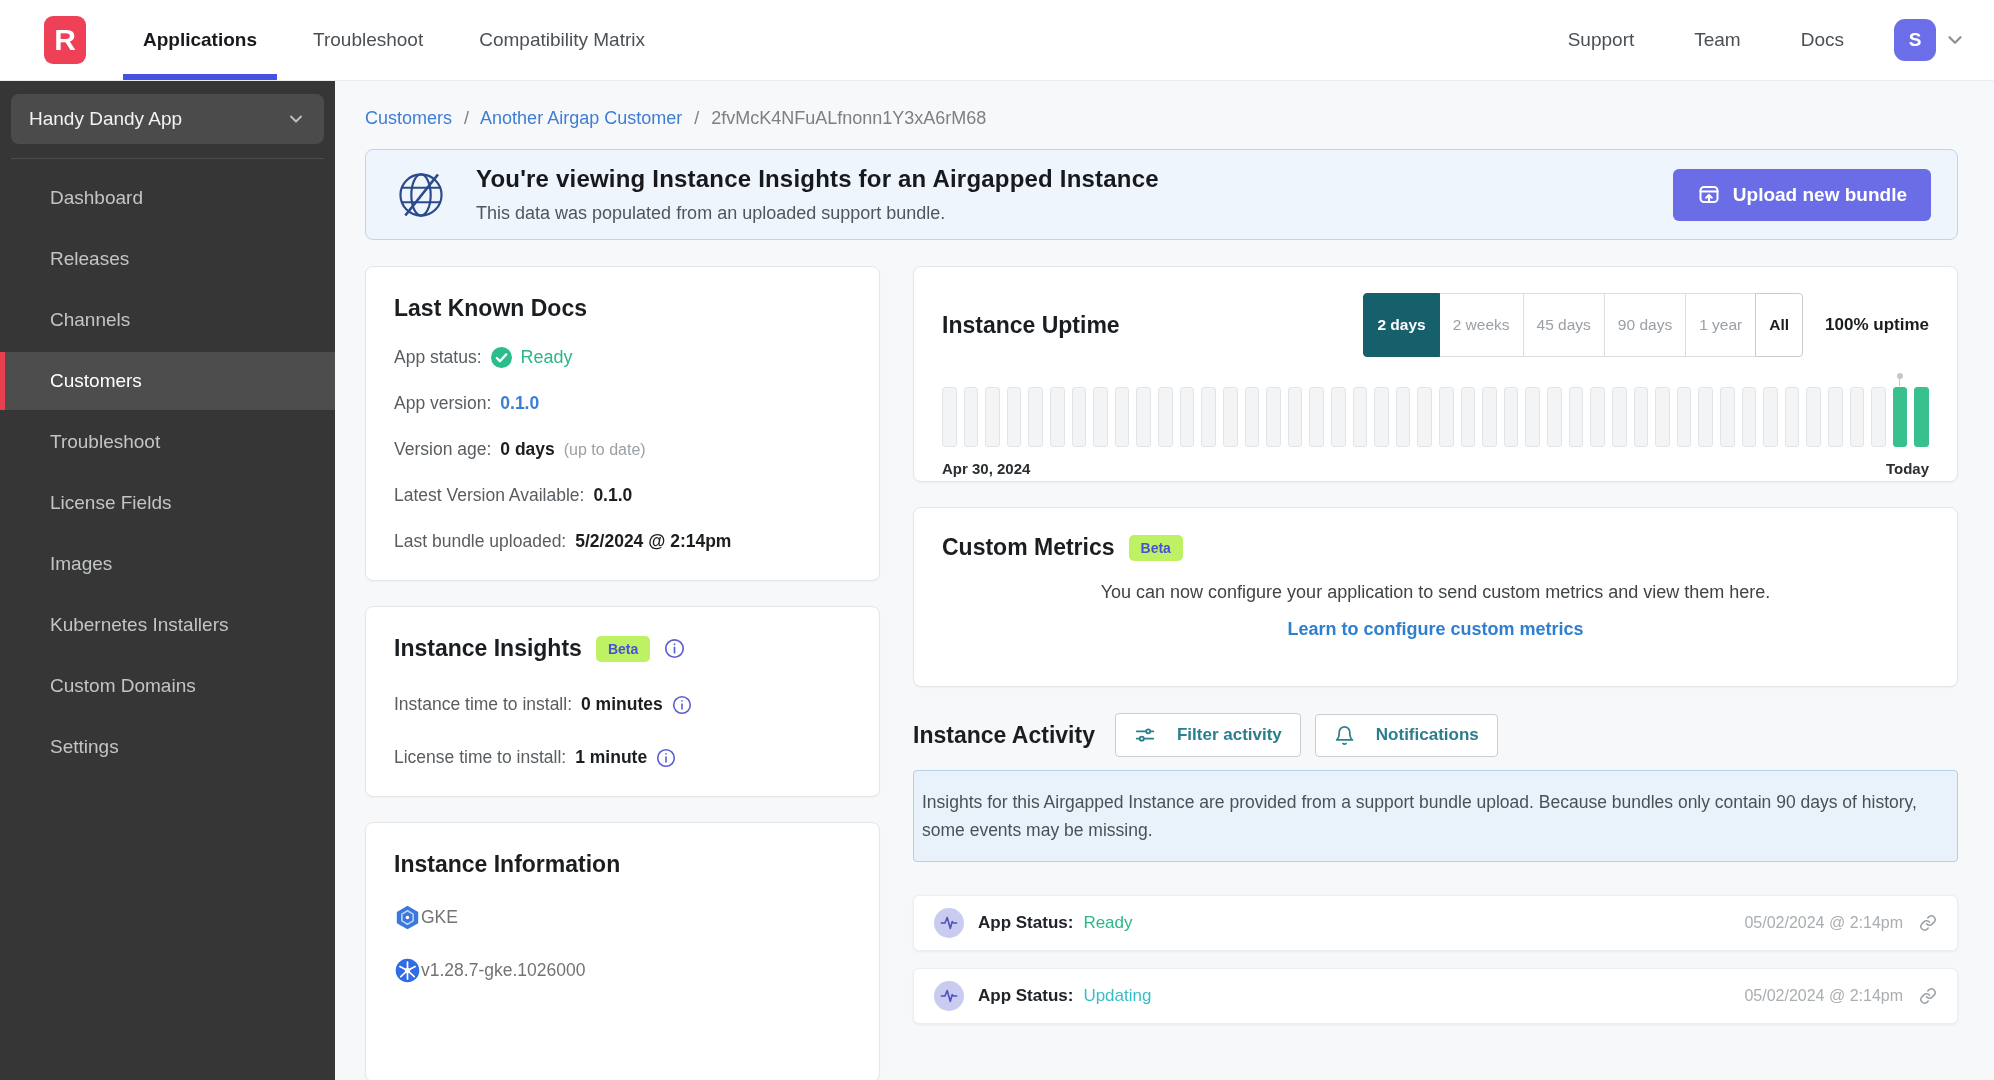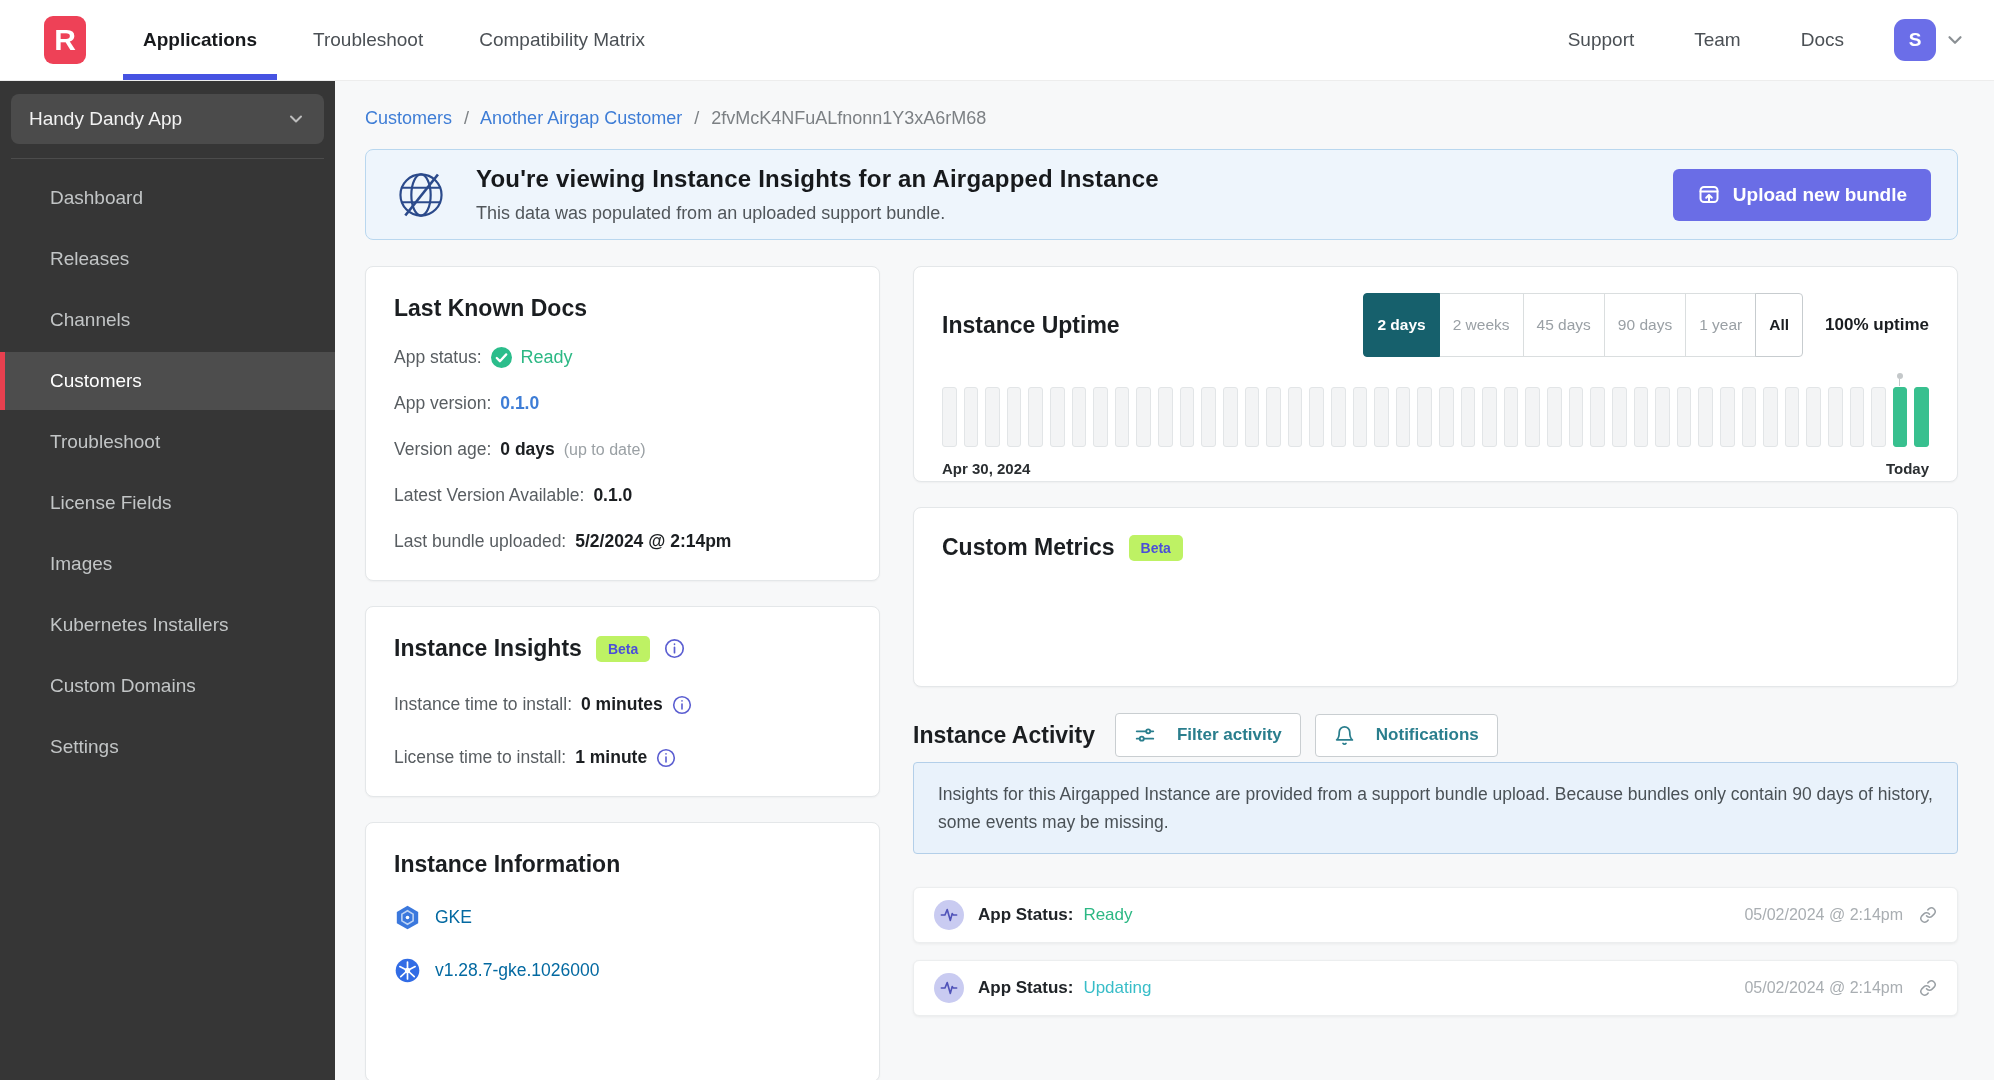--- a/index.html
+++ b/index.html
@@ -65,21 +65,21 @@
         padding:5px 12px;border-radius:5px;}
 
   .kv-row{display:flex;align-items:center;gap:9px;font-size:17.5px;color:#585d61;margin-top:25px;}
   .kv-bold{color:#1b1e21;font-weight:700;}
   .kv-green{color:#2cb884;font-weight:400;font-size:18px;}
   .kv-blue{color:#3e7dd6;font-weight:600;}
   .kv-note{color:#9aa0a4;font-size:16px;}
 
   .info-icon{display:flex;cursor:pointer;}
 
-  .inst-row{display:flex;align-items:center;gap:14px;font-size:17.5px;color:#0369a1;margin-top:26px;}
+  .inst-row{display:flex;align-items:center;font-size:17.5px;color:#737373;margin-top:26px;}
 
   
   .uptime-card{height:216px;padding:26px 28px;}
   .uptime-head{display:flex;align-items:center;}
   .uptime-head .card-title{flex:1;}
   .range-group{display:flex;margin-right:22px;}
   .range-btn{font-family:inherit;font-size:15.5px;padding:22px 13px;background:#fff;color:#9aa0a5;
         border:1px solid #dadedf;margin-left:-1px;cursor:pointer;white-space:nowrap;}
   .range-btn:first-child{border-radius:4px 0 0 4px;margin-left:0;}
   .range-btn:last-child{border-radius:0 4px 4px 0;}
@@ -100,22 +100,22 @@
   .metrics-body{flex:1;display:flex;flex-direction:column;align-items:center;justify-content:center;gap:16px;}
   .metrics-desc{font-size:18px;color:#3f4447;}
   .metrics-link{font-size:18px;font-weight:700;color:#2f7fd0;cursor:pointer;}
 
   
   .activity-head{display:flex;align-items:center;margin-top:26px;gap:14px;}
   .activity-title{font-size:23px;font-weight:700;color:#1b1e21;margin-right:6px;}
   .outline-btn{display:flex;align-items:center;gap:21px;padding:10px 18px;background:#fff;
         border:1px solid #c9ced1;border-radius:4px;color:#2a7e8d;font-weight:600;font-size:17px;
         cursor:pointer;font-family:inherit;}
-  .notice{margin-top:5px;background:#e9f2fb;border:1px solid #b3cfe9;border-radius:4px;
-        padding:17px 24px;font-size:17.5px;color:#4a5156;line-height:1.6;box-sizing:border-box;}
+  .notice{margin-top:13px;background:#e9f2fb;border:1px solid #b3cfe9;border-radius:4px;
+        padding:17px 8px;font-size:17.5px;color:#4a5156;line-height:1.6;box-sizing:border-box;}
   .activity-rows{margin-top:33px;display:flex;flex-direction:column;gap:17px;}
   .activity-row{height:56px;background:#fff;border:1px solid #eceeef;border-radius:6px;
         box-shadow:0 1px 3px rgba(0,0,0,.06);display:flex;align-items:center;padding:0 20px;box-sizing:border-box;}
   .pulse-badge{width:30px;height:30px;border-radius:50%;background:#c9cbf1;display:flex;
         align-items:center;justify-content:center;margin-right:14px;}
   .activity-label{font-size:17px;font-weight:700;color:#202428;margin-right:10px;}
   .status-green{font-size:17px;color:#2cb884;}
   .status-teal{font-size:17px;color:#38bdc8;}
   .activity-spacer{flex:1;}
   .activity-time{font-size:16px;color:#a9aeb2;margin-right:16px;}
@@ -368,20 +368,24 @@
             <span>Apr 30, 2024</span>
             <span>Today</span>
           </div>
         </div>
 
         <div class="card metrics-card">
           <div class="title-row">
             <span class="card-title">Custom Metrics</span>
             <span class="beta-badge">Beta</span>
           </div>
+          <div class="metrics-body">
+            <span class="metrics-desc">You can now configure your application to send custom metrics and view them here.</span>
+            <span class="metrics-link">Learn to configure custom metrics</span>
+          </div>
         </div>
 
         <div class="activity-head">
           <span class="activity-title">Instance Activity</span>
           <button class="outline-btn">
             <svg width="22" height="22" viewBox="0 0 24 24" fill="none" stroke="#2a7e8d" stroke-width="2" stroke-linecap="round">
               <line x1="3" y1="8" x2="21" y2="8"></line>
                 <circle cx="15.5" cy="8" r="2.2" fill="#fff"></circle>
               <line x1="3" y1="16" x2="21" y2="16"></line>
                 <circle cx="8.5" cy="16" r="2.2" fill="#fff"></circle>

